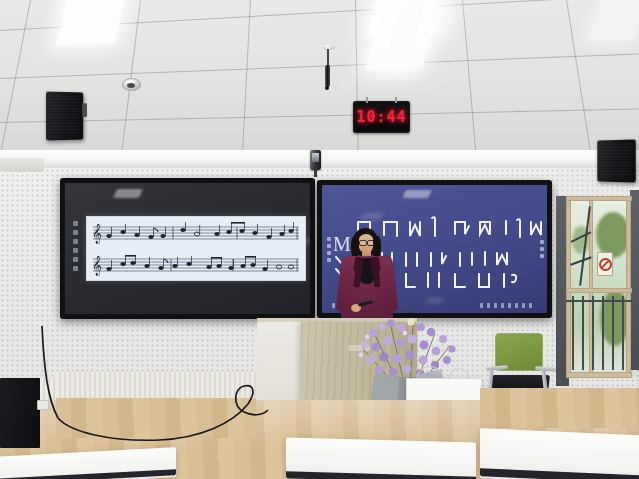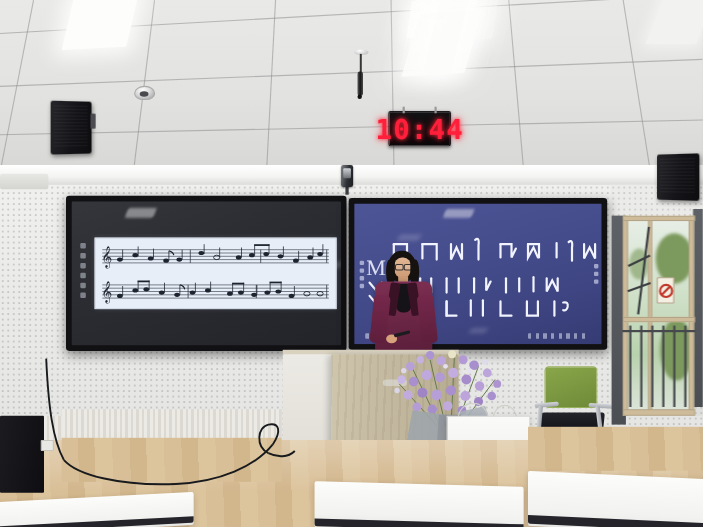--- a/index.html
+++ b/index.html
@@ -206,21 +206,21 @@
   <div class="speaker" style="left:596px;top:140px;width:40px;height:42px;transform:perspective(200px) rotateY(-16deg);">
     <div class="grille"></div>
   </div>
 
   <div class="wallcam-arm" style="left:314px;top:168px;"></div>
   <div class="wallcam" style="left:310px;top:150px;"></div>
 
   <div class="clock" style="left:353px;top:101px;width:55px;height:30px;">
     <div class="hanger" style="left:12px;"></div>
     <div class="hanger" style="right:12px;"></div>
-    <div class="time" style="font-size:25px;">10:44</div>
+    <div class="time" style="font-size:15px;">10:44</div>
   </div>
 
   <div class="screen-frame" style="left:60px;top:178px;width:255px;height:141px;">
     <div class="bezel-in">
       <div class="scr-left-bg"></div>
 
       <div class="glare" style="left:50px;top:6px;width:26px;height:9px;"></div>
       <div class="glare soft" style="left:38px;top:36px;width:20px;height:7px;"></div>
       <div class="glare soft" style="left:40px;top:58px;width:24px;height:8px;"></div>
       <div class="glare soft" style="left:232px;top:55px;width:14px;height:6px;"></div>

